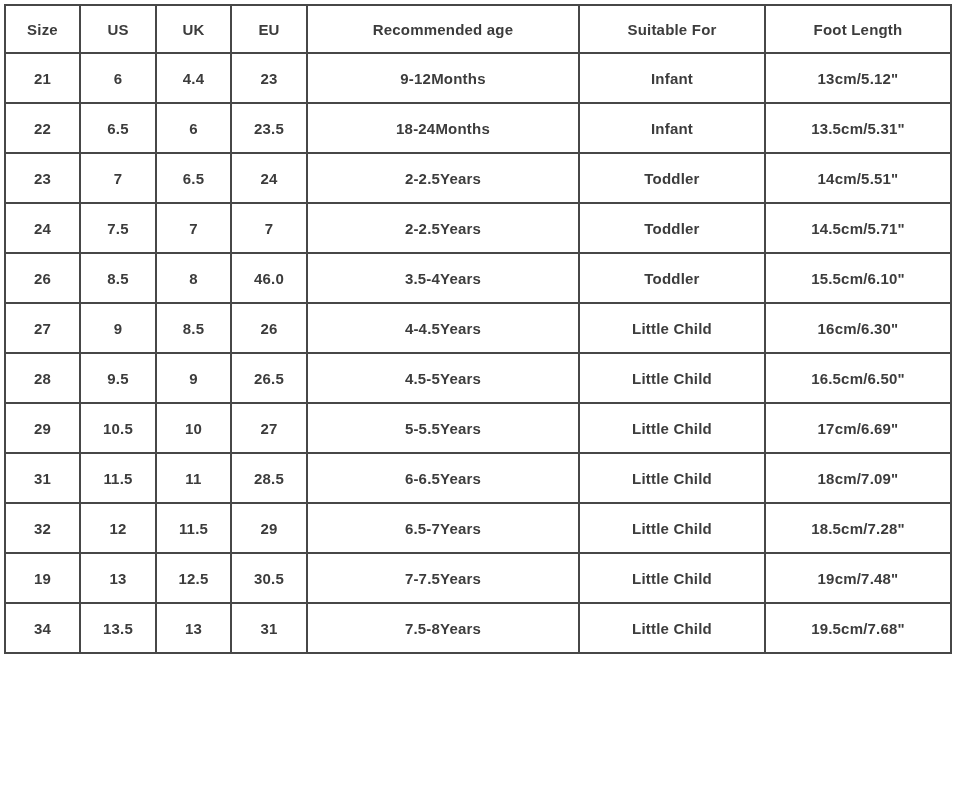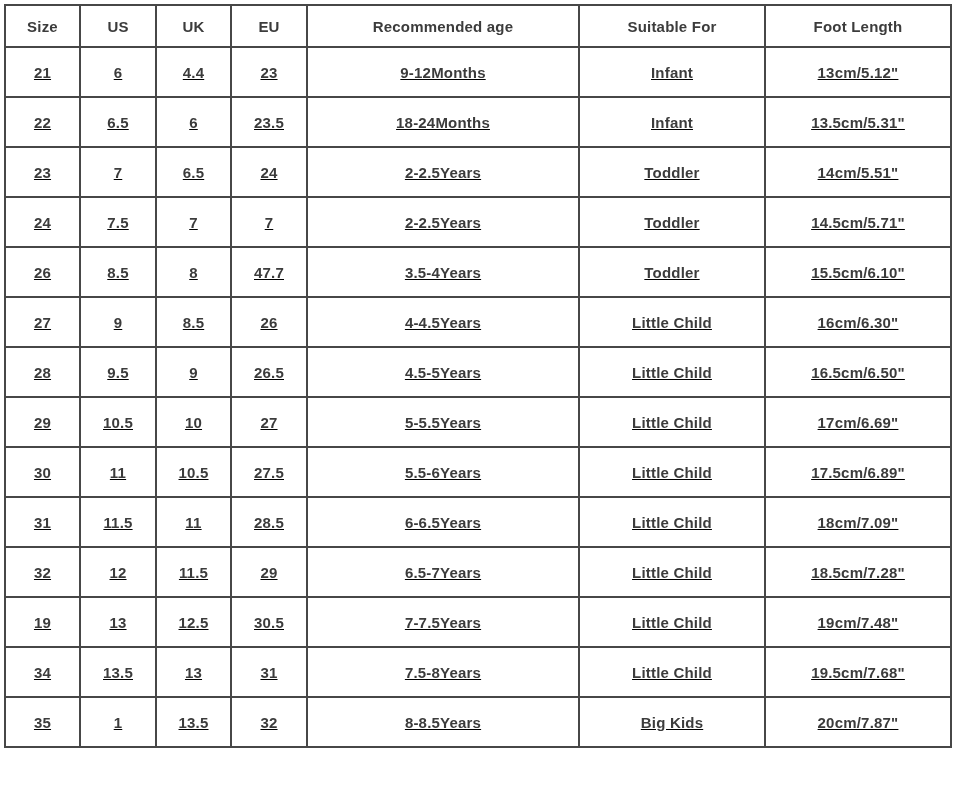--- a/index.html
+++ b/index.html
@@ -29,22 +29,22 @@
     vertical-align: middle;
     font-family: "Liberation Sans", sans-serif;
     font-size: 15px;
     font-weight: 700;
     color: #3c3c3c;
     padding: 0;
     letter-spacing: 0.2px;
     overflow: hidden;
     white-space: nowrap;
   }
-  table.size-chart thead tr { height: 42px; margin-left: 24px; }
-  table.size-chart tbody tr { height: 50px; text-decoration: underline; }
+  table.size-chart thead tr { height: 48px; margin-left: 24px; }
+  table.size-chart tbody tr { height: 50px; }
 </style>
 </head>
 <body>
 
 <div class="table-wrap">
   <table class="size-chart">
     <colgroup>
         <col style="width: 75px;">
         <col style="width: 76px;">
         <col style="width: 75px;">
@@ -98,21 +98,21 @@
           <td>7</td>
           <td>7</td>
           <td>2-2.5Years</td>
           <td>Toddler</td>
           <td>14.5cm/5.71"</td>
         </tr>
         <tr>
           <td>26</td>
           <td>8.5</td>
           <td>8</td>
-          <td>47.7</td>
+          <td>46.0</td>
           <td>3.5-4Years</td>
           <td>Toddler</td>
           <td>15.5cm/6.10"</td>
         </tr>
         <tr>
           <td>27</td>
           <td>9</td>
           <td>8.5</td>
           <td>26</td>
           <td>4-4.5Years</td>
@@ -129,29 +129,20 @@
           <td>16.5cm/6.50"</td>
         </tr>
         <tr>
           <td>29</td>
           <td>10.5</td>
           <td>10</td>
           <td>27</td>
           <td>5-5.5Years</td>
           <td>Little Child</td>
           <td>17cm/6.69"</td>
-        </tr>
-        <tr>
-          <td>30</td>
-          <td>11</td>
-          <td>10.5</td>
-          <td>27.5</td>
-          <td>5.5-6Years</td>
-          <td>Little Child</td>
-          <td>17.5cm/6.89"</td>
         </tr>
         <tr>
           <td>31</td>
           <td>11.5</td>
           <td>11</td>
           <td>28.5</td>
           <td>6-6.5Years</td>
           <td>Little Child</td>
           <td>18cm/7.09"</td>
         </tr>
@@ -175,24 +166,15 @@
         </tr>
         <tr>
           <td>34</td>
           <td>13.5</td>
           <td>13</td>
           <td>31</td>
           <td>7.5-8Years</td>
           <td>Little Child</td>
           <td>19.5cm/7.68"</td>
         </tr>
-        <tr>
-          <td>35</td>
-          <td>1</td>
-          <td>13.5</td>
-          <td>32</td>
-          <td>8-8.5Years</td>
-          <td>Big Kids</td>
-          <td>20cm/7.87"</td>
-        </tr>
       </tbody>
   </table>
 </div>
 
 </body></html>

